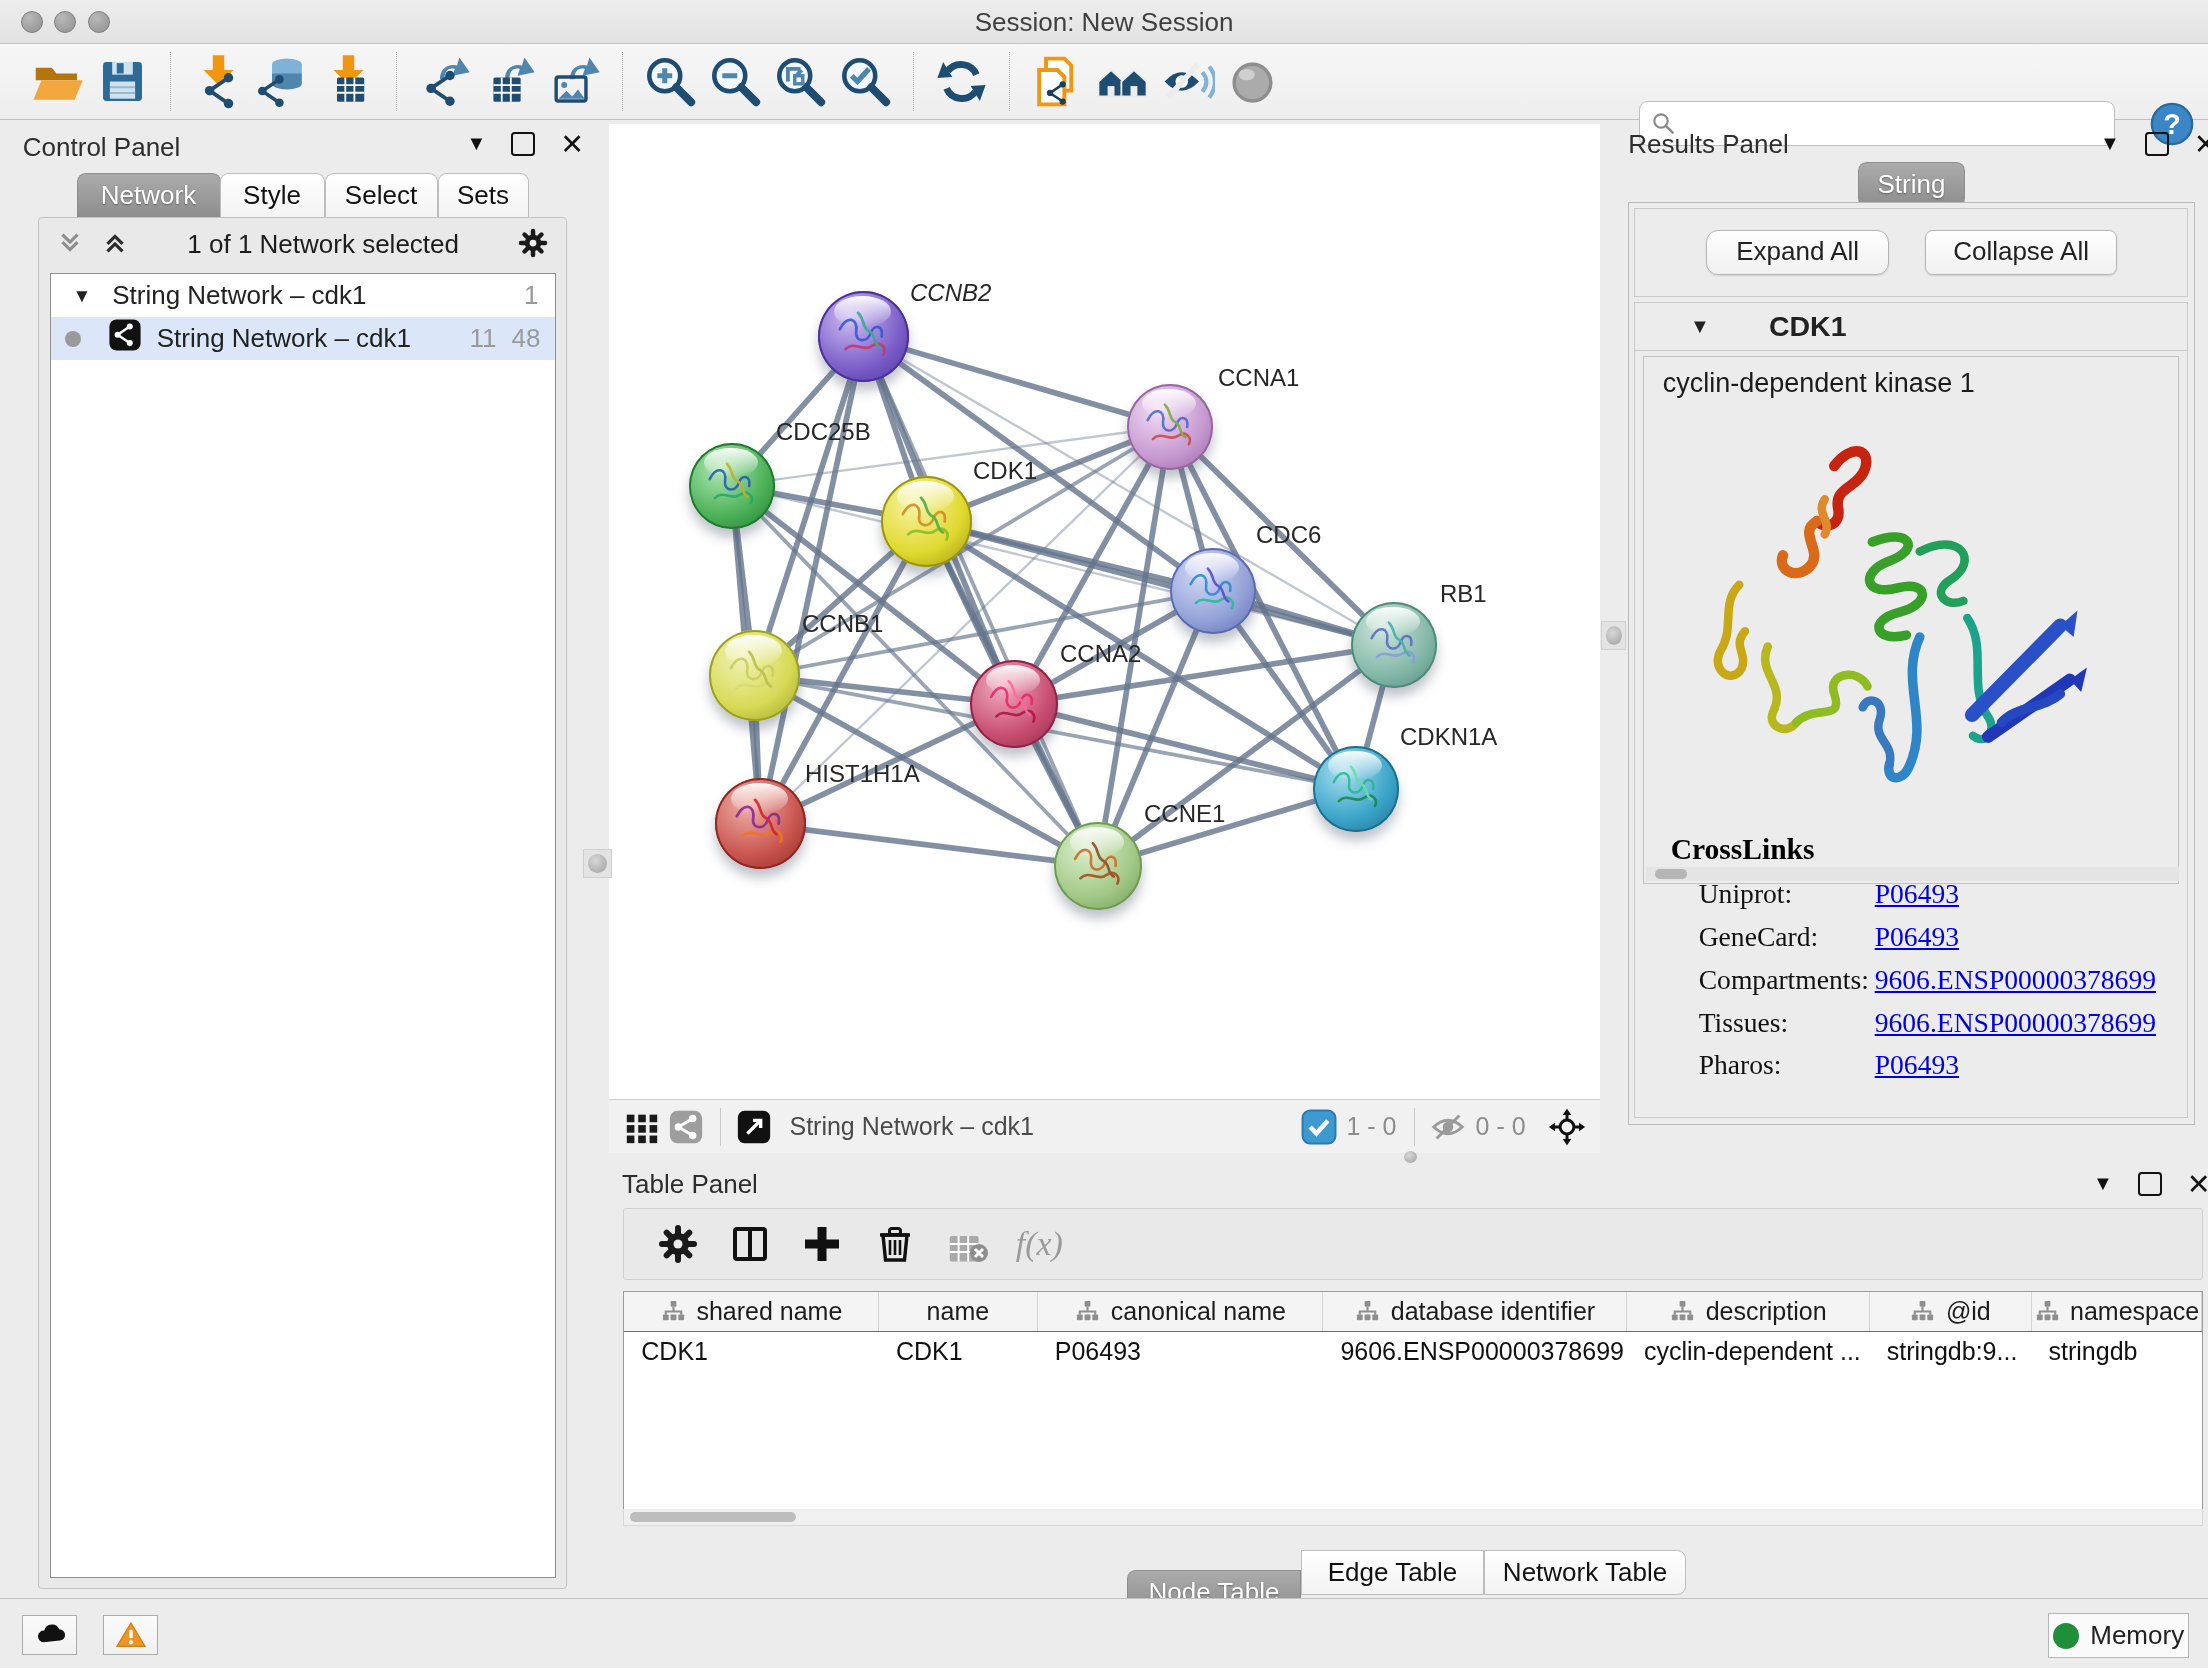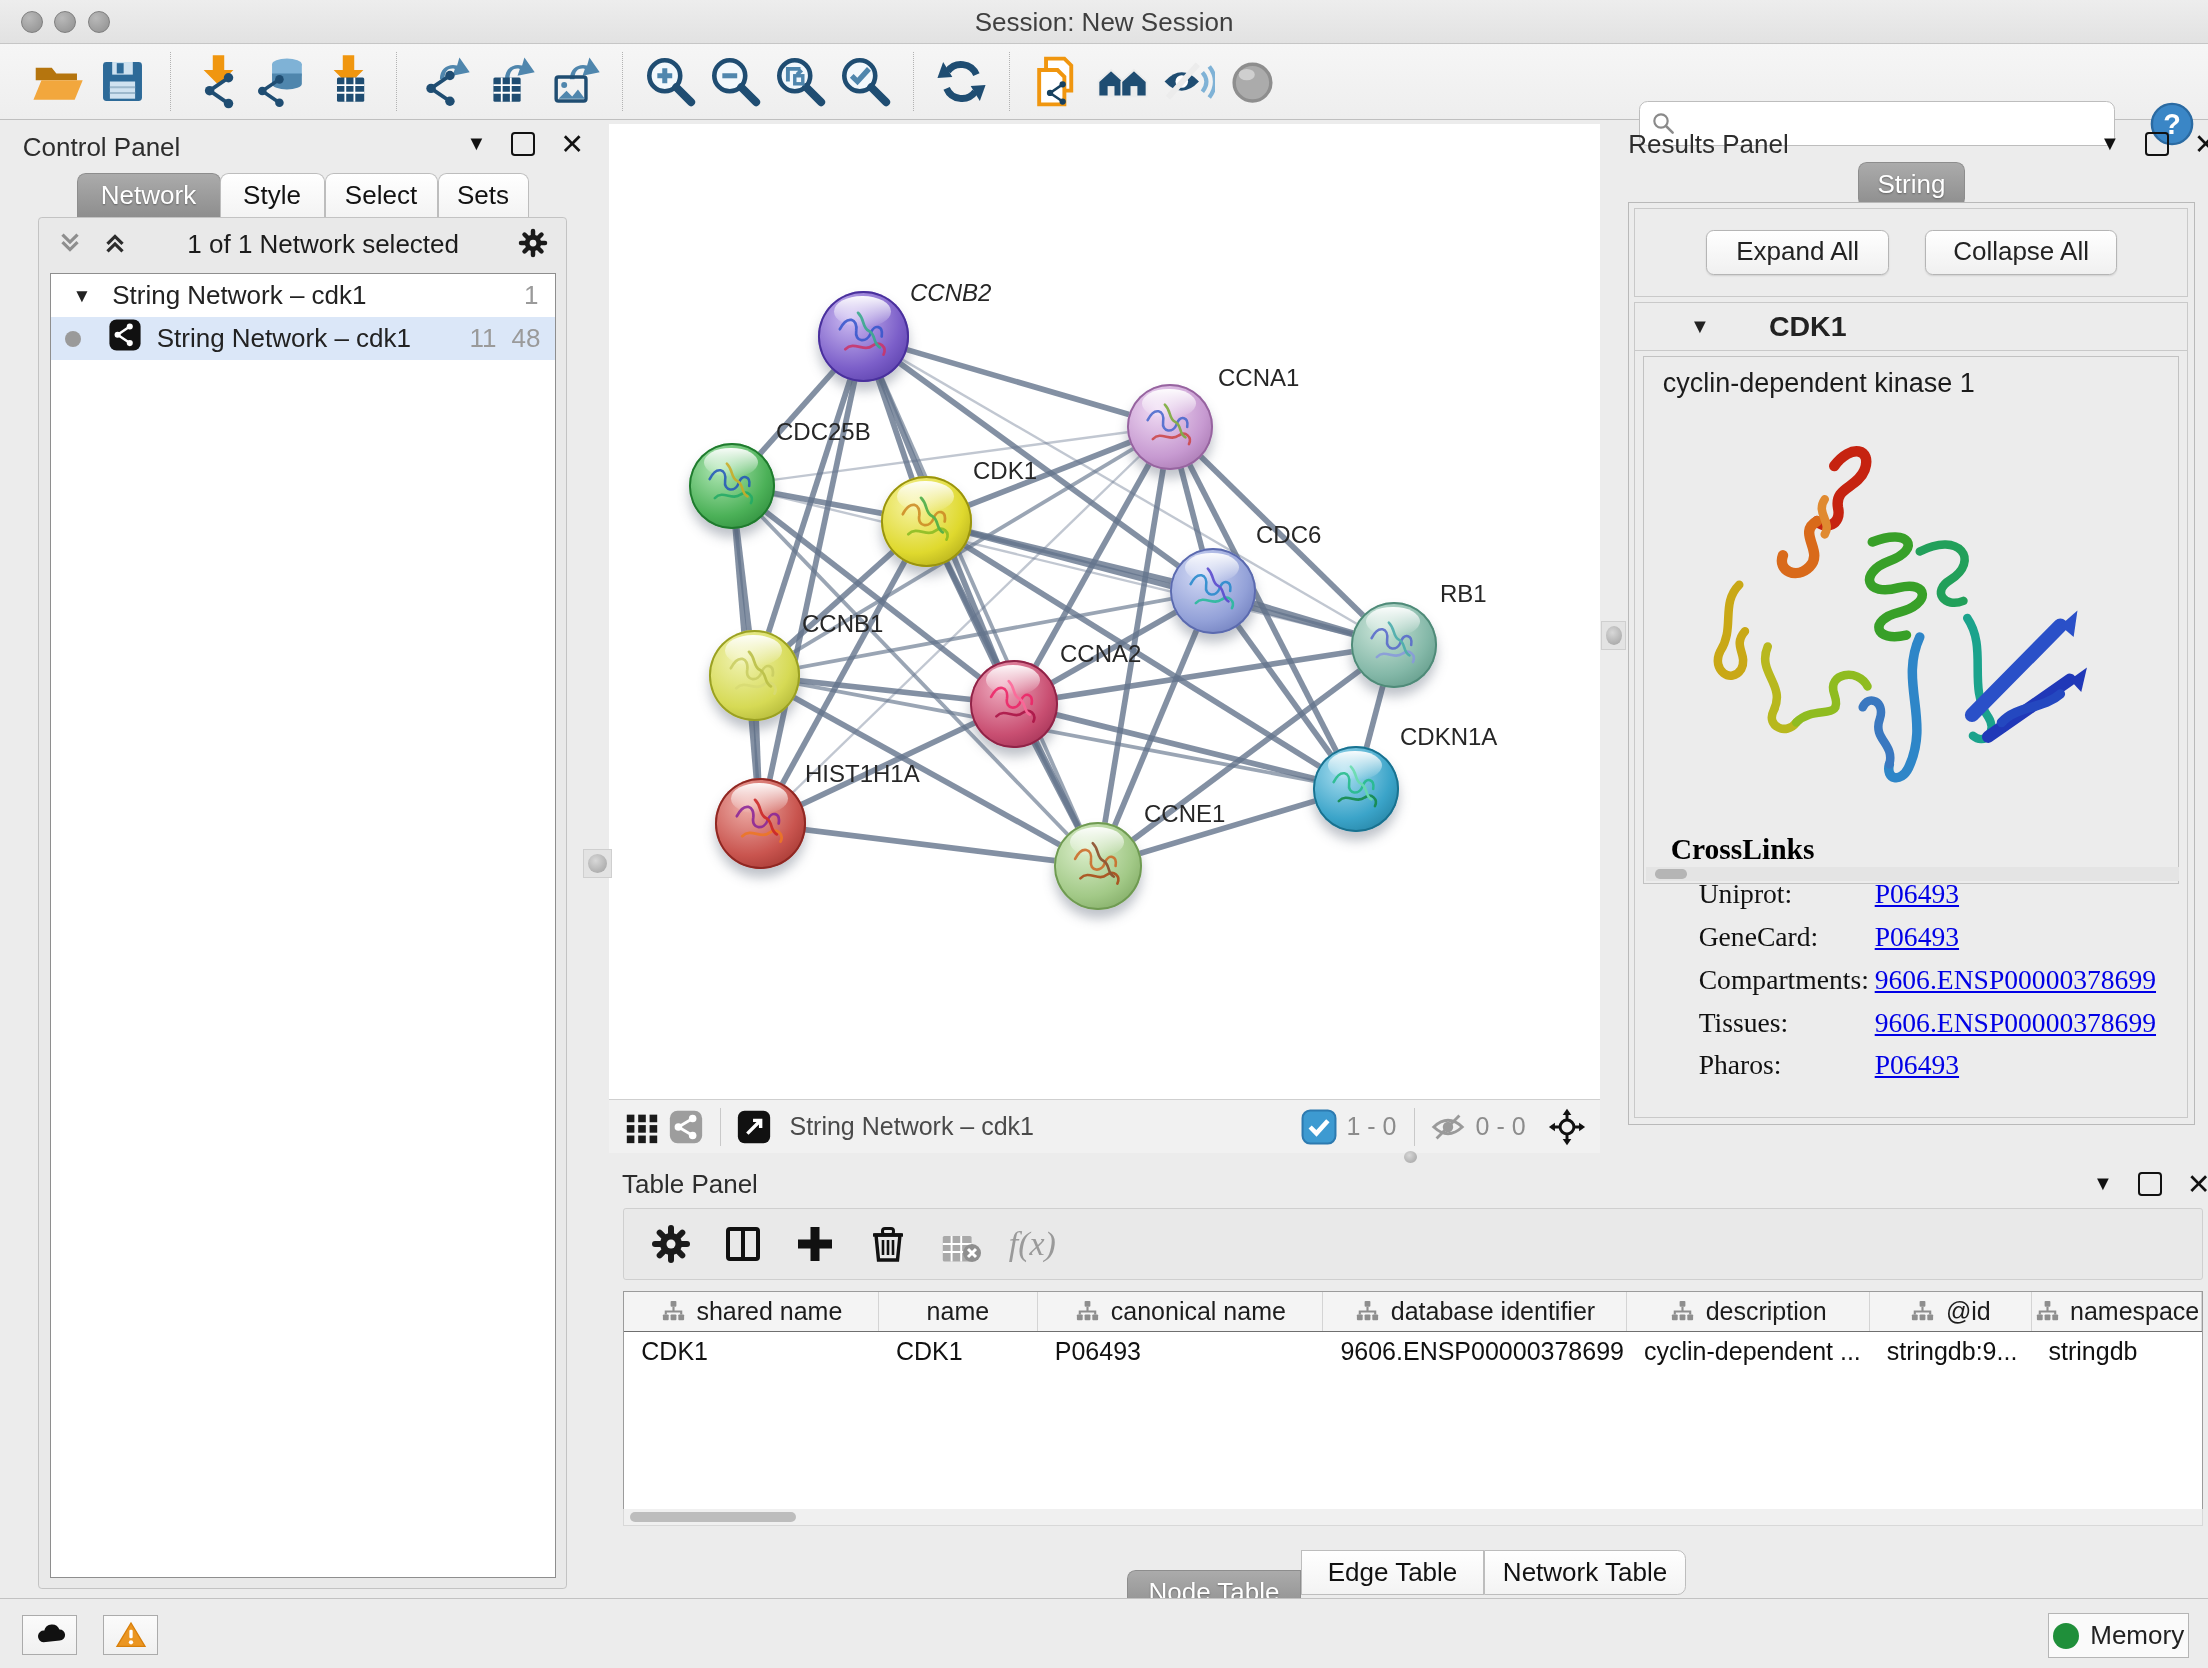--- a/index.html
+++ b/index.html
@@ -90,21 +90,21 @@
   .rp-structure { position:absolute; left:38px; top:52px; width:447px; height:418px; }
   .xl-head { position:absolute; left:27px; font-family:"Liberation Serif","DejaVu Serif",serif; font-weight:bold; font-size:29.5px; color:#000; }
   .xl-row { position:absolute; left:55px; font-family:"Liberation Serif","DejaVu Serif",serif; font-size:27.6px; color:#111; }
   .xl-row a { position:absolute; left:176px; color:#0000e6; text-decoration:underline; white-space:nowrap; cursor:pointer; }
   .rp-scroll { position:absolute; left:1.9px; bottom:1.9px; width:533px; height:14.3px; background:#e4e4e4; }
   .rp-scroll .thumb { position:absolute; left:9.5px; top:1.9px; width:32px; height:10.5px; background:#b5b5b5; border-radius:4.8px; }
 
   
   .table-panel { position:absolute; left:609px; top:1165px; width:1600px; height:433px; }
   .tp-toolbar { position:absolute; left:14.3px; top:43px; width:1580px; height:72px;
-    background:#e9e9e9; border:1px solid #cfcfcf; border-radius:2.9px; display:flex; align-items:center; padding-left:17px; }
+    background:#e9e9e9; border:1px solid #cfcfcf; border-radius:2.9px; display:flex; align-items:center; padding-left:24px; }
   .tp-toolbar .tb-btn { width:59px; height:59px; margin-right:13.3px; }
   .tp-toolbar .tb-btn svg { width:48px; height:48px; }
   .tp-table { position:absolute; left:14.3px; top:126px; width:1580px; height:235px; background:#fff; border:1px solid #9b9b9b; overflow:hidden; }
   .tp-header { display:flex; height:40px; background:#f4f4f4; border-bottom:1.9px solid #6f6f6f; }
   .tp-hcell { display:flex; align-items:center; justify-content:center; gap:9.5px; font-size:25px; color:#1c1c1c;
     border-right:1px solid #d4d4d4; overflow:hidden; white-space:nowrap; cursor:pointer; }
   .tp-hcell svg { width:27px; height:27px; flex:none; }
   .tp-row { display:flex; height:40px; }
   .tp-cell { font-size:25px; color:#111; padding:4.8px 0 0 17px; overflow:hidden; white-space:nowrap; }
   .tp-hscroll { position:absolute; left:14.3px; top:344px; width:1580px; height:17px; background:#f0f0f0; border:1px solid #d8d8d8; border-top:none; }
@@ -622,21 +622,21 @@
   <div class="results-panel">
     <div class="panel-title" style="position:absolute;left:13.3px;top:4.8px;">Results Panel</div>
     <div class="ph-icons" style="left:485px;top:7.6px;">
       <span class="ph-caret">▼</span>
       <span class="ph-float"></span>
       <span class="ph-close">✕</span>
     </div>
     <div class="tabbtn sel" style="position:absolute;left:243px;top:38px;width:107px;border-radius:8.6px;">String</div>
     <div class="rp-outer">
       <div class="rp-btnbox">
-        <div class="rp-btn" style="left:71px;top:21px;width:183px;">Expand All</div>
+        <div class="rp-btn" style="left:71px;top:21px;width:183px;border-radius:12px;">Expand All</div>
         <div class="rp-btn" style="left:290px;top:21px;width:192px;">Collapse All</div>
       </div>
       <div class="rp-main">
         <div class="rp-protein-head">
           <span class="caret">▼</span>
           <span class="pname">CDK1</span>
         </div>
         <div class="rp-sub">
           <div class="rp-desc">cyclin-dependent kinase 1</div>
           <svg class="rp-structure" viewBox="0 0 470 440">

